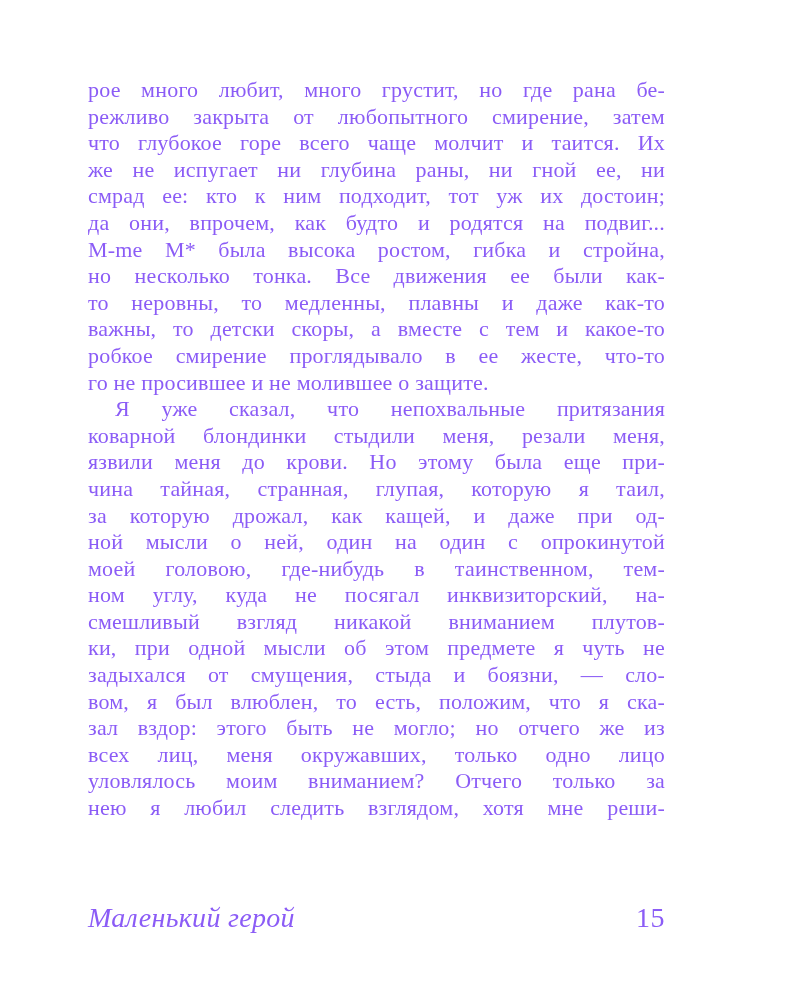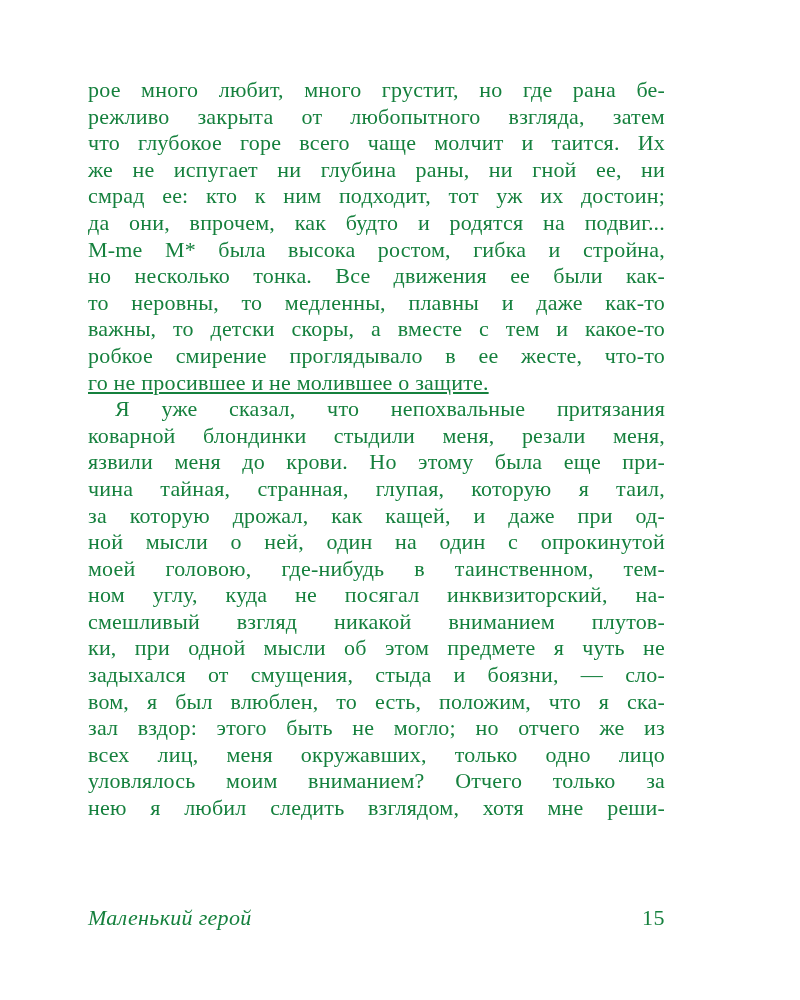--- a/index.html
+++ b/index.html
@@ -26,54 +26,53 @@
     letter-spacing: 0.2px;
   }
   .text-line {
     text-align: justify;
     text-align-last: justify;
     white-space: normal;
   }
   .text-line.no-justify {
     text-align: right;
     text-align-last: left;
-    text-decoration: underline;
   }
   .text-line.indent {
     padding-left: 27px;
   }
   .footer {
     position: absolute;
     left: 88px;
     top: 886px;
     width: 577px;
     display: flex;
     justify-content: space-between;
     align-items: baseline;
-    font-size: 22px;
+    font-size: 28px;
     line-height: 26px;
   }
   .running-title {
     font-style: italic;
     letter-spacing: 0.3px;
   }
   .page-number {
     font-style: normal;
     letter-spacing: 0.5px;
     margin-top: 19px;
   }
 </style>
 </head>
 <body>
 
-<div class="page" style="color: #15803d; background: rgb(255, 255, 255); border-radius: 11px;">
+<div class="page" style="color: #8b5cf6; background: rgb(255, 255, 255); border-radius: 11px;">
   <div class="text-block">
       <div>
         <div class="text-line">рое много любит, много грустит, но где рана бе-</div>
-        <div class="text-line">режливо закрыта от любопытного взгляда, затем</div>
+        <div class="text-line">режливо закрыта от любопытного смирение, затем</div>
         <div class="text-line">что глубокое горе всего чаще молчит и таится. Их</div>
         <div class="text-line">же не испугает ни глубина раны, ни гной ее, ни</div>
         <div class="text-line">смрад ее: кто к ним подходит, тот уж их достоин;</div>
         <div class="text-line">да они, впрочем, как будто и родятся на подвиг...</div>
         <div class="text-line">M-me M* была высока ростом, гибка и стройна,</div>
         <div class="text-line">но несколько тонка. Все движения ее были как-</div>
         <div class="text-line">то неровны, то медленны, плавны и даже как-то</div>
         <div class="text-line">важны, то детски скоры, а вместе с тем и какое-то</div>
         <div class="text-line">робкое смирение проглядывало в ее жесте, что-то</div>
         <div class="text-line no-justify">го не просившее и не молившее о защите.</div>

